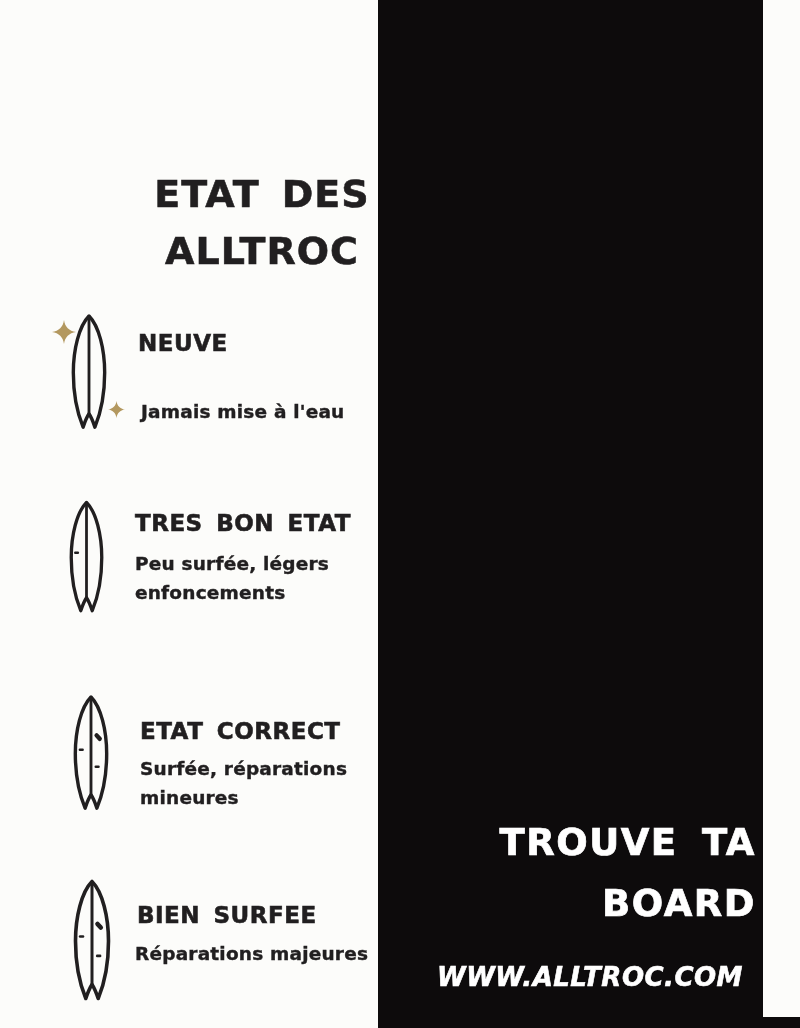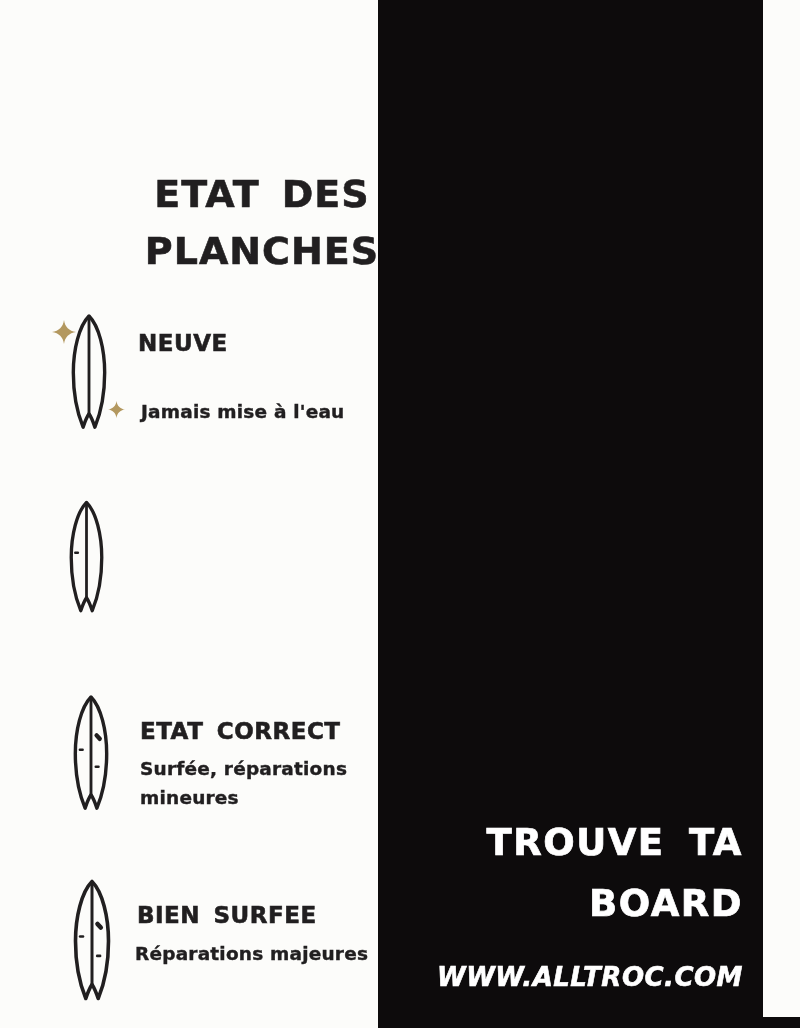--- a/index.html
+++ b/index.html
@@ -42,37 +42,37 @@
   .board{position:absolute;}
   .b1{left:20px;top:5px;}
   .b2{left:68px;top:497px;}
   .b3{left:72px;top:690px;}
   .b4{left:72px;top:875px;}
   .sparkle{position:absolute;}
   .s1{left:2px;top:12px;}
   .s2{left:58px;top:93px;}
 
   .promo{position:absolute;left:378px;top:812px;width:385px;text-align:right;
-         padding-right:20px;color:var(--promo-text);}
+         padding-right:7px;color:var(--promo-text);}
   .promo-line{font-size:37px;line-height:61px;font-weight:900;letter-spacing:1.5px;
               word-spacing:10px;-webkit-text-stroke:0.7px currentColor;}
   .website{position:absolute;left:378px;top:962px;width:385px;text-align:right;
            padding-right:20px;color:var(--promo-text);font-size:26px;font-weight:900;
            letter-spacing:0.5px;font-style:italic;-webkit-text-stroke:0.6px currentColor;}
 </style>
 </head>
 <body>
 
 <div class="canvas">
 
   <div class="left-panel">
 
     <h1 class="title display">
       <span>ETAT DES</span>
-      <span>PLANCHES</span>
+      <span>ALLTROC</span>
     </h1>
 
     <div class="icon-wrap iw-1">
       <svg class="sparkle s1" width="24" height="24" viewBox="0 0 20 20">
         <path d="M10 0 C10.8 5.8 14.2 9.2 20 10 C14.2 10.8 10.8 14.2 10 20 C9.2 14.2 5.8 10.8 0 10 C5.8 9.2 9.2 5.8 10 0 Z" fill="#b3985f"></path>
       </svg>
       <svg class="sparkle s2" width="17" height="17" viewBox="0 0 20 20">
         <path d="M10 0 C10.8 5.8 14.2 9.2 20 10 C14.2 10.8 10.8 14.2 10 20 C9.2 14.2 5.8 10.8 0 10 C5.8 9.2 9.2 5.8 10 0 Z" fill="#b3985f"></path>
       </svg>
       <svg class="board b1" width="38" height="119" viewBox="0 0 40 124">
@@ -81,20 +81,22 @@
       </svg>
     </div>
     <div class="item-label display lbl-1">NEUVE</div>
     <div class="item-desc dsc-1">Jamais mise à l'eau</div>
 
     <svg class="board b2" width="37" height="121" viewBox="0 0 40 124">
       <path d="M20 2.5 C9.5 13 3.5 38 3.5 62 C3.5 88 9 108 13.8 119.5 C15.8 113.5 17.6 109 20 105.5 C22.4 109 24.2 113.5 26.2 119.5 C31 108 36.5 88 36.5 62 C36.5 38 30.5 13 20 2.5 Z" fill="none" stroke="#211f20" stroke-width="3.6" stroke-linejoin="round"></path>
       <path d="M20 3 L20 105" stroke="#211f20" stroke-width="3" stroke-linecap="round"></path>
       <rect x="6.5" y="55.5" width="5.5" height="2.6" rx="1.3" fill="#211f20"></rect>
     </svg>
+    <div class="item-label display lbl-2">TRES BON ETAT</div>
+    <div class="item-desc dsc-2">Peu surfée, légers enfoncements</div>
 
     <svg class="board b3" width="38" height="127" viewBox="0 0 40 124">
       <path d="M20 2.5 C9.5 13 3.5 38 3.5 62 C3.5 88 9 108 13.8 119.5 C15.8 113.5 17.6 109 20 105.5 C22.4 109 24.2 113.5 26.2 119.5 C31 108 36.5 88 36.5 62 C36.5 38 30.5 13 20 2.5 Z" fill="none" stroke="#211f20" stroke-width="3.6" stroke-linejoin="round"></path>
       <path d="M20 3 L20 105" stroke="#211f20" stroke-width="3" stroke-linecap="round"></path>
       <rect x="7" y="56.7" width="5.5" height="2.6" rx="1.3" fill="#211f20"></rect>
       <rect x="25.2" y="40" width="4.6" height="9.5" rx="2.3" fill="#211f20" transform="rotate(-42 27.5 44.7)"></rect>
       <rect x="23.7" y="74.7" width="5.5" height="2.6" rx="1.3" fill="#211f20"></rect>
     </svg>
     <div class="item-label display lbl-3">ETAT CORRECT</div>
     <div class="item-desc dsc-3">Surfée, réparations mineures</div>

